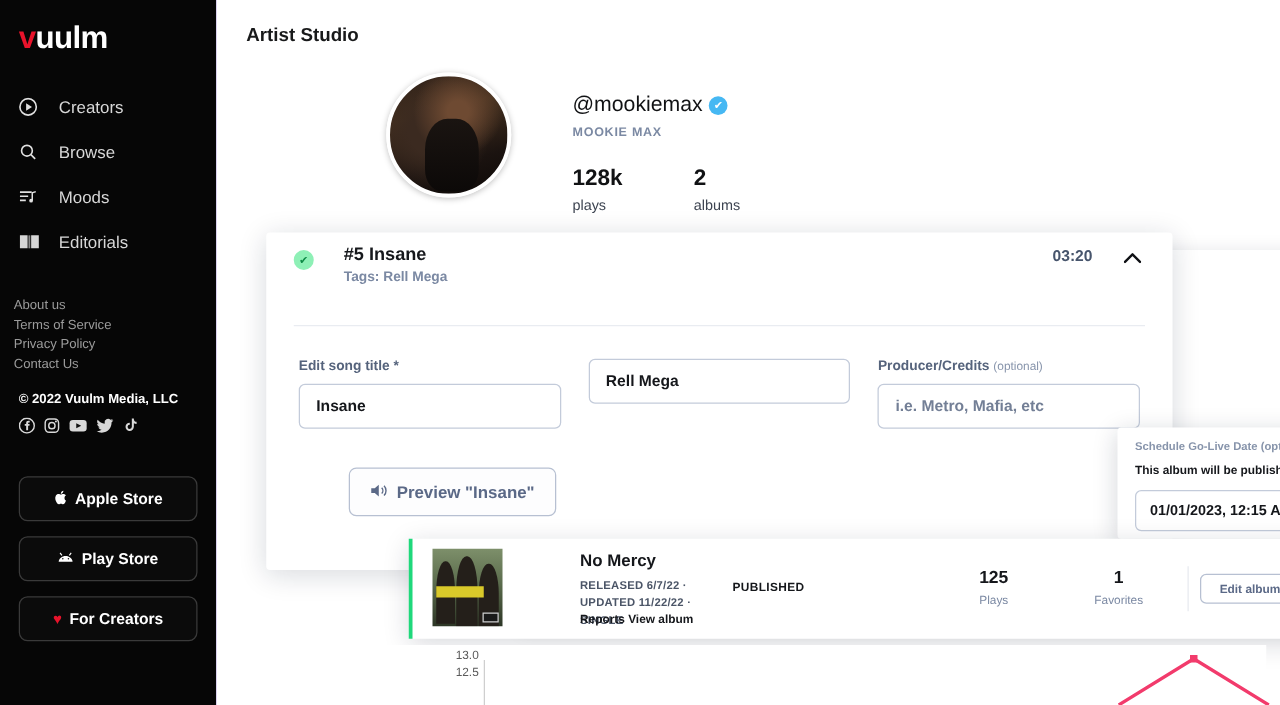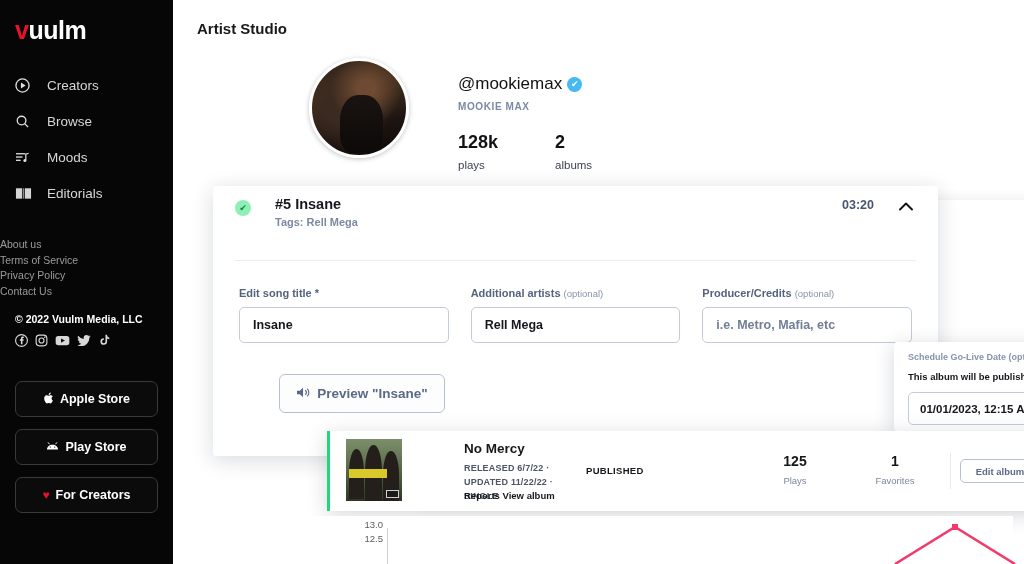--- a/index.html
+++ b/index.html
@@ -32,21 +32,21 @@
     height: 36px; padding-left: 15px;
     cursor: pointer;
   }
   .nav-item .ico {
     width: 22px; height: 18px; display:flex; align-items:center; justify-content:flex-start;
     color: #e0e0e0;
   }
   .nav-item .lbl {
     margin-left: 10px; font-size: 13.5px; color: #d7d7d7; font-weight: 400;
   }
-  .footer-links { margin-top: 26px; padding-left: 0; }
+  .footer-links { margin-top: 26px; padding-left: 11px; }
   .footer-links a {
     display: block; font-size: 10.5px; color: #9b9b9b; text-decoration: none;
     line-height: 14.6px; padding: 0.4px 0;
   }
   .copyright {
     padding-left: 15px; margin-top: 14px;
     font-size: 10.5px; color: #ffffff; font-weight: bold;
   }
   .socials {
     padding-left: 15px; margin-top: 9px;
@@ -427,24 +427,20 @@
 
       <div class="fields">
         <div class="field">
           <div class="field-label">
             <span>Edit song title</span>
             <span>*</span>
           </div>
           <input type="text" value="Insane" style="">
         </div>
         <div class="field">
-          <div class="field-label">
-            <span>Additional artists</span>
-            <span class="opt">(optional)</span>
-          </div>
           <input type="text" value="Rell Mega" style="">
         </div>
         <div class="field">
           <div class="field-label">
             <span>Producer/Credits</span>
             <span class="opt">(optional)</span>
           </div>
           <input type="text" placeholder="i.e. Metro, Mafia, etc" style="">
         </div>
       </div>

